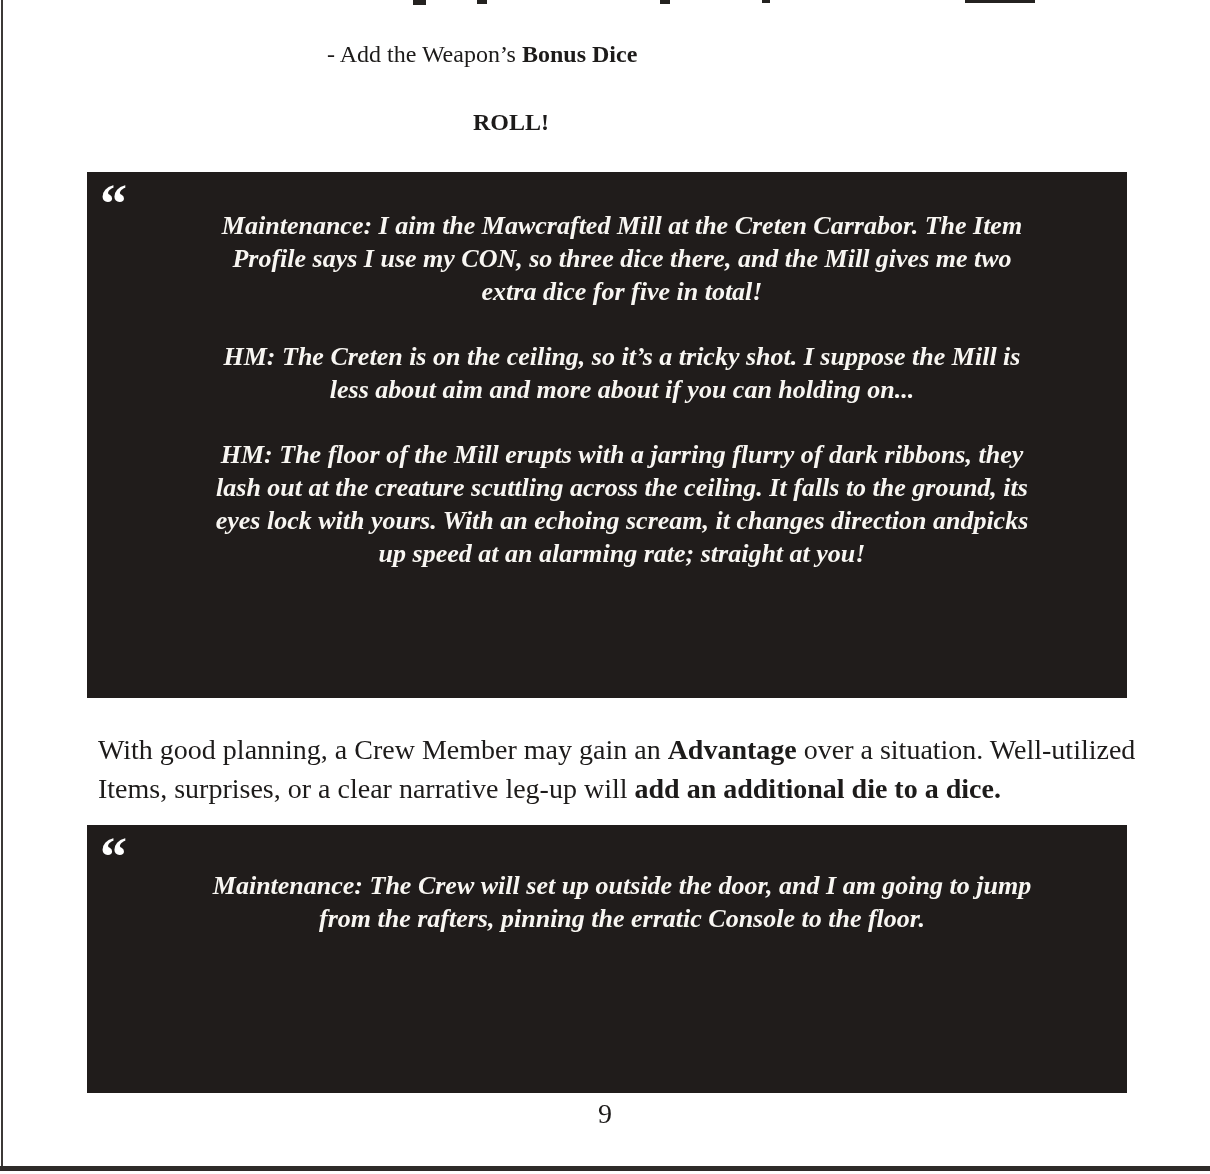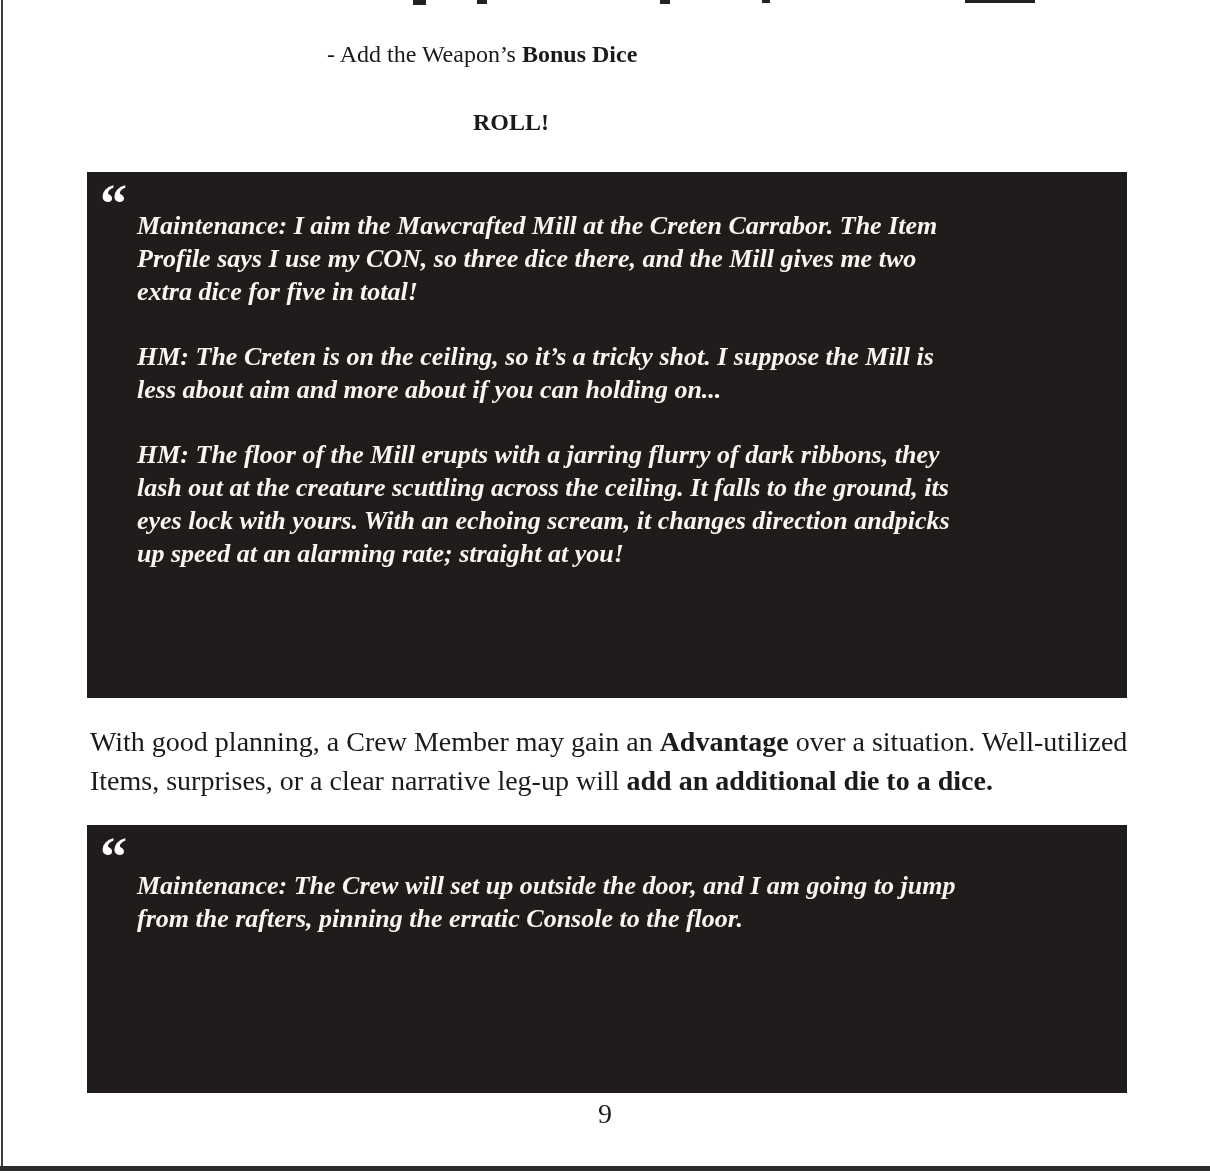--- a/index.html
+++ b/index.html
@@ -33,30 +33,30 @@
     position:absolute;left:87px;width:1040px;
     background:#201c1b;color:#f8f6f2;
     font-style:italic;font-weight:bold;
     font-size:26px;line-height:33px;
     box-sizing:border-box;
     padding:0 20px 0 50px;
     overflow:hidden;
   }
   .box1{top:172px;height:526px;padding-top:37px;}
   .box2{top:825px;height:268px;padding-top:44px;}
-  .quote-box p{margin:0 0 32px 0;white-space:pre-line;}
+  .quote-box p{margin:0 0 32px 0;white-space:pre-line;text-align:center;}
   .quote-glyph{
     position:absolute;left:13px;top:5px;
     font-style:normal;font-weight:bold;
     font-size:54px;line-height:1;
     color:#ffffff;
   }
   .body-par{
     position:absolute;left:90px;top:722px;width:1080px;
-    font-size:28px;line-height:39px;margin:0;
+    font-size:28px;line-height:39px;margin:8px;
     white-space:pre-line;
   }
   .page-number{
     position:absolute;left:0;top:1098px;width:1210px;
     text-align:center;font-size:28px;
   }
   b{font-weight:bold;}
 </style>
 </head>
 <body>

